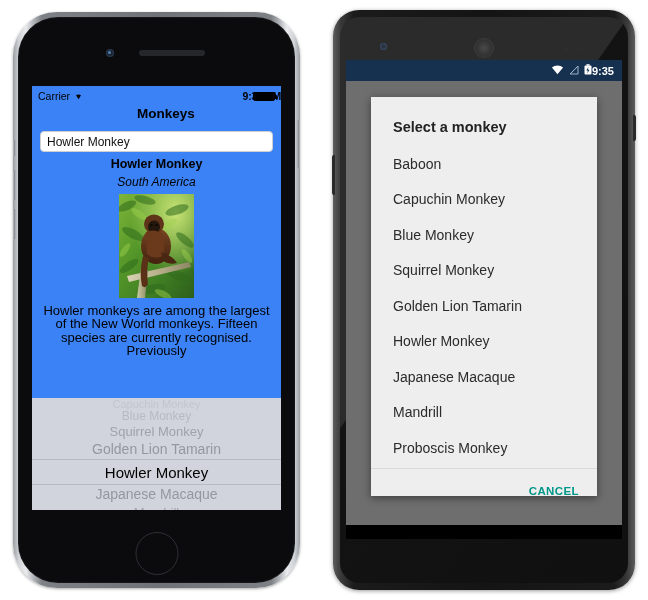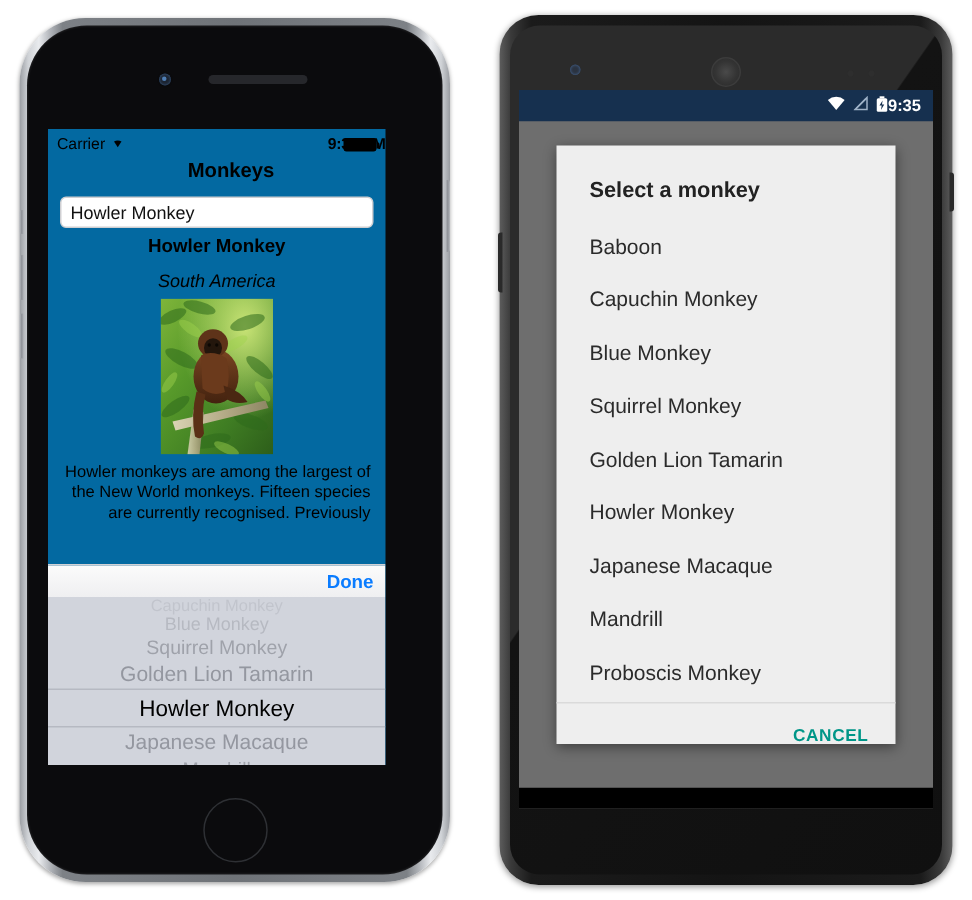--- a/index.html
+++ b/index.html
@@ -24,22 +24,22 @@
     box-shadow:0 1px 3px rgba(0,0,0,.35);
   }
   .ip-bezel{
     position:absolute; left:5px; top:5px; right:5px; bottom:5px;
     border-radius:40px;
     background:#0b0b0d;
     box-shadow:inset 0 0 2px rgba(255,255,255,.18);
   }
   .ip-screen{
     position:absolute; left:19px; top:74px;
-    width:225px; height:424px;
-    background:#0369a1; overflow:hidden;
+    width:249px; height:424px;
+    background:#3b82f6; overflow:hidden;
   }
   .ip-speaker{
     position:absolute; left:50%; top:38px; transform:translateX(-18px);
     width:66px; height:6px; border-radius:3px;
     background:#26272b;
   }
   .ip-cam{
     position:absolute; left:93px; top:37px;
     width:8px; height:8px; border-radius:50%;
     background:#1c2430;
@@ -89,30 +89,30 @@
   .ios-body{ padding:3px 8px 0 8px; }
   .ios-field{
     width:100%; height:21px;
     border:1px solid #cfcfd2; border-radius:4px;
     background:#fff; font-size:12px; color:#111;
     padding:0 6px; font-family:"Liberation Sans", sans-serif;
     display:flex; align-items:center;
   }
   .ios-detail{ text-align:center; padding-top:5px; }
   .ios-detail .name{ font-size:12.5px; font-weight:bold; color:#000; }
-  .ios-detail .region{ font-size:12px; font-style:italic; color:#000; margin-top:9px; }
+  .ios-detail .region{ font-size:12px; font-style:italic; color:#000; margin-top:4px; }
 
   .monkey-photo{
     width:75px; height:104px; margin:5px auto 0 auto;
     position:relative; overflow:hidden; display:block;
   }
 
   .ios-desc{
-    font-size:11px; line-height:13.4px; color:#000;
-    padding:6px 2px 0 2px; text-align:right;
+    font-size:13px; line-height:13.4px; color:#000;
+    padding:6px 2px 0 2px; text-align:center;
   }
 
   
   .ios-picker-wrap{
     position:absolute; left:0; right:0; bottom:0;
   }
   .ios-accessory{
     height:22px; background:linear-gradient(#fbfbfb,#efeff1);
     border-top:1px solid #d2d2d6;
     display:flex; align-items:center; justify-content:flex-end;
@@ -323,23 +323,20 @@
                 <path d="M24 62 Q20 78 23 92 Q27 95 29 90 Q27 76 30 64 Z" fill="#5a3016"></path>
               </g>
             </svg>
           </div>
         </div>
 
         <div class="ios-desc">Howler monkeys are among the largest of the New World monkeys. Fifteen species are currently recognised. Previously</div>
       </div>
 
       <div class="ios-picker-wrap">
-        <div class="ios-accessory">
-          <span class="ios-done">Done</span>
-        </div>
         <div class="ios-picker">
           <div class="row r0">Capuchin Monkey</div>
           <div class="row r1">Blue Monkey</div>
           <div class="row r2">Squirrel Monkey</div>
           <div class="row r3">Golden Lion Tamarin</div>
           <div class="row sel">Howler Monkey</div>
           <div class="row r3">Japanese Macaque</div>
           <div class="row r2">Mandrill</div>
 
         </div>

